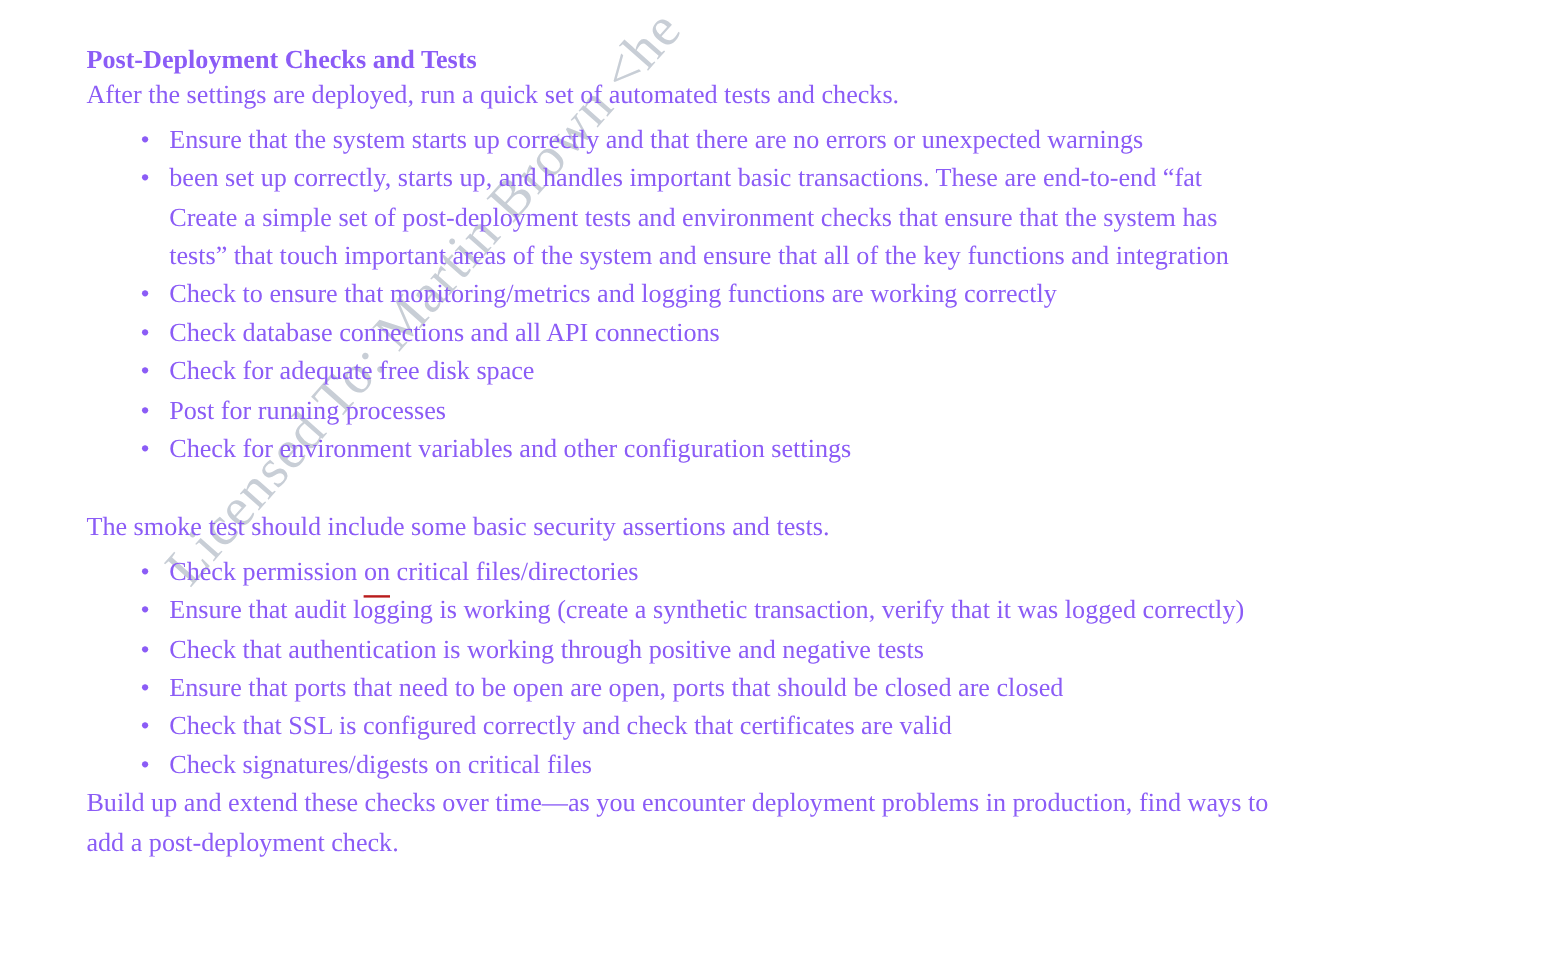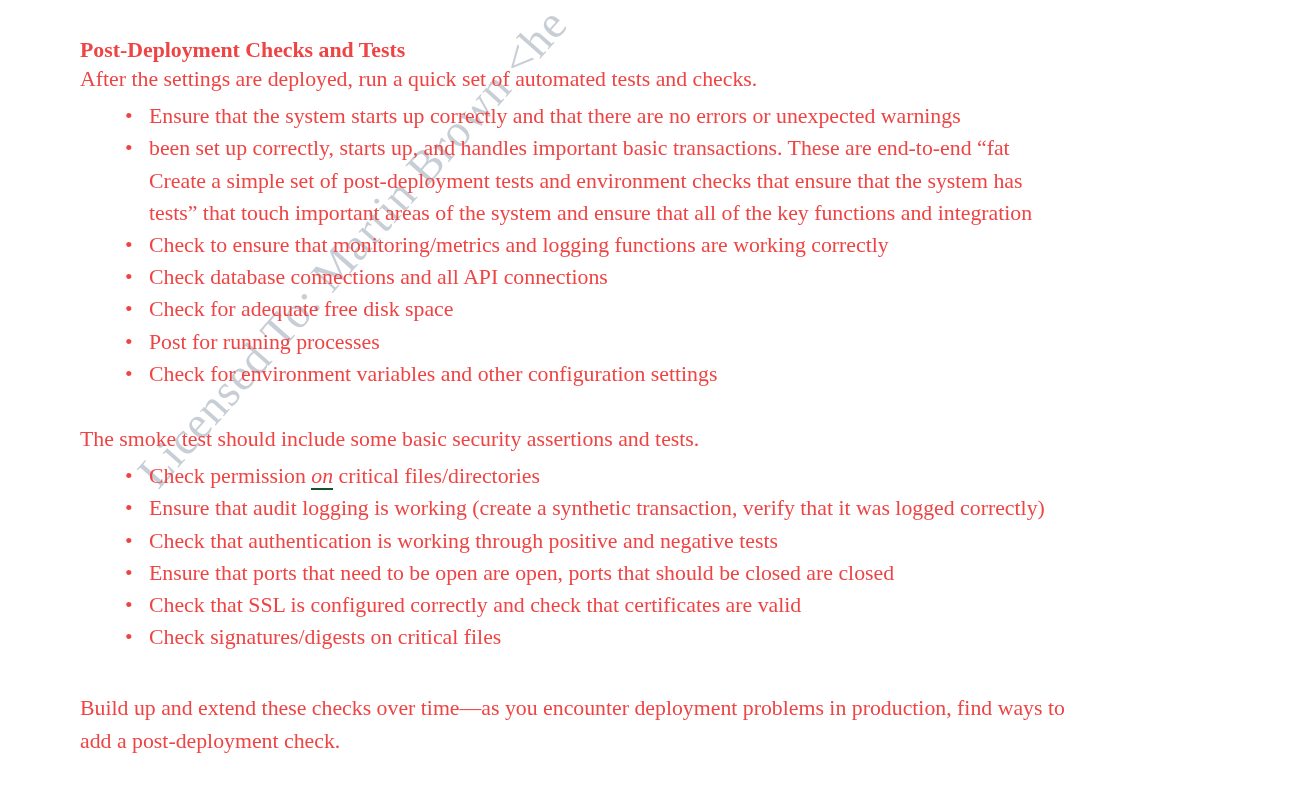--- a/index.html
+++ b/index.html
@@ -24,25 +24,25 @@
     color: #c8ced6;
     white-space: nowrap;
     transform-origin: 0 100%;
     transform: rotate(-48.5deg);
     user-select: none;
   }
 
   
   .content {
     position: absolute;
-    left: 80px;
+    left: 72px;
     top: 37px;
     width: 1165px;
     z-index: 1;
-    color: #ef4444;
+    color: #8b5cf6;
     font-size: 21.8px;
     line-height: 32.2px;
   }
 
   .heading {
     font-size: 21.8px;
     line-height: 26px;
     font-weight: bold;
     margin: 0;
   }
@@ -60,26 +60,25 @@
   }
   .marker {
     position: absolute;
     left: 45px;
     top: 0;
   }
 
   .line { display: block; }
 
   .para-smoke { margin-top: 33px; }
-  .para-closing { margin-top: 39px; }
+  .para-closing { }
 
   .grammar-underline {
-    border-bottom: 2px solid #14532d;
-    padding-bottom: 0px;
-    font-style: italic;
+    border-bottom: 2px solid #b91c1c;
+    padding-bottom: 8px;
   }
 </style>
 </head>
 <body>
 
 <div class="watermark">Licensed To: Martin Brown &lt;he</div>
 
 <div class="content">
 
   <h1 class="heading">Post-Deployment Checks and Tests</h1>

